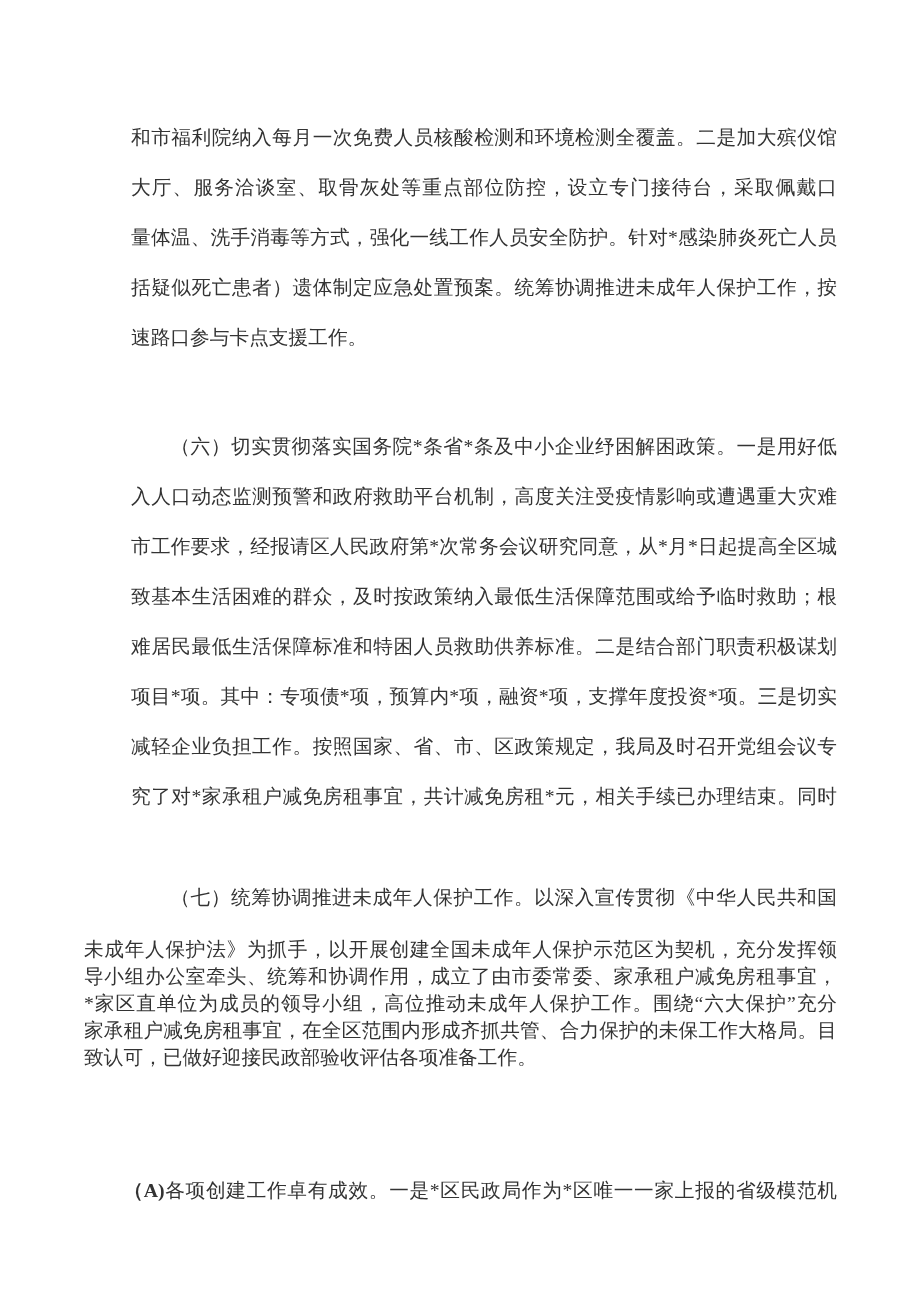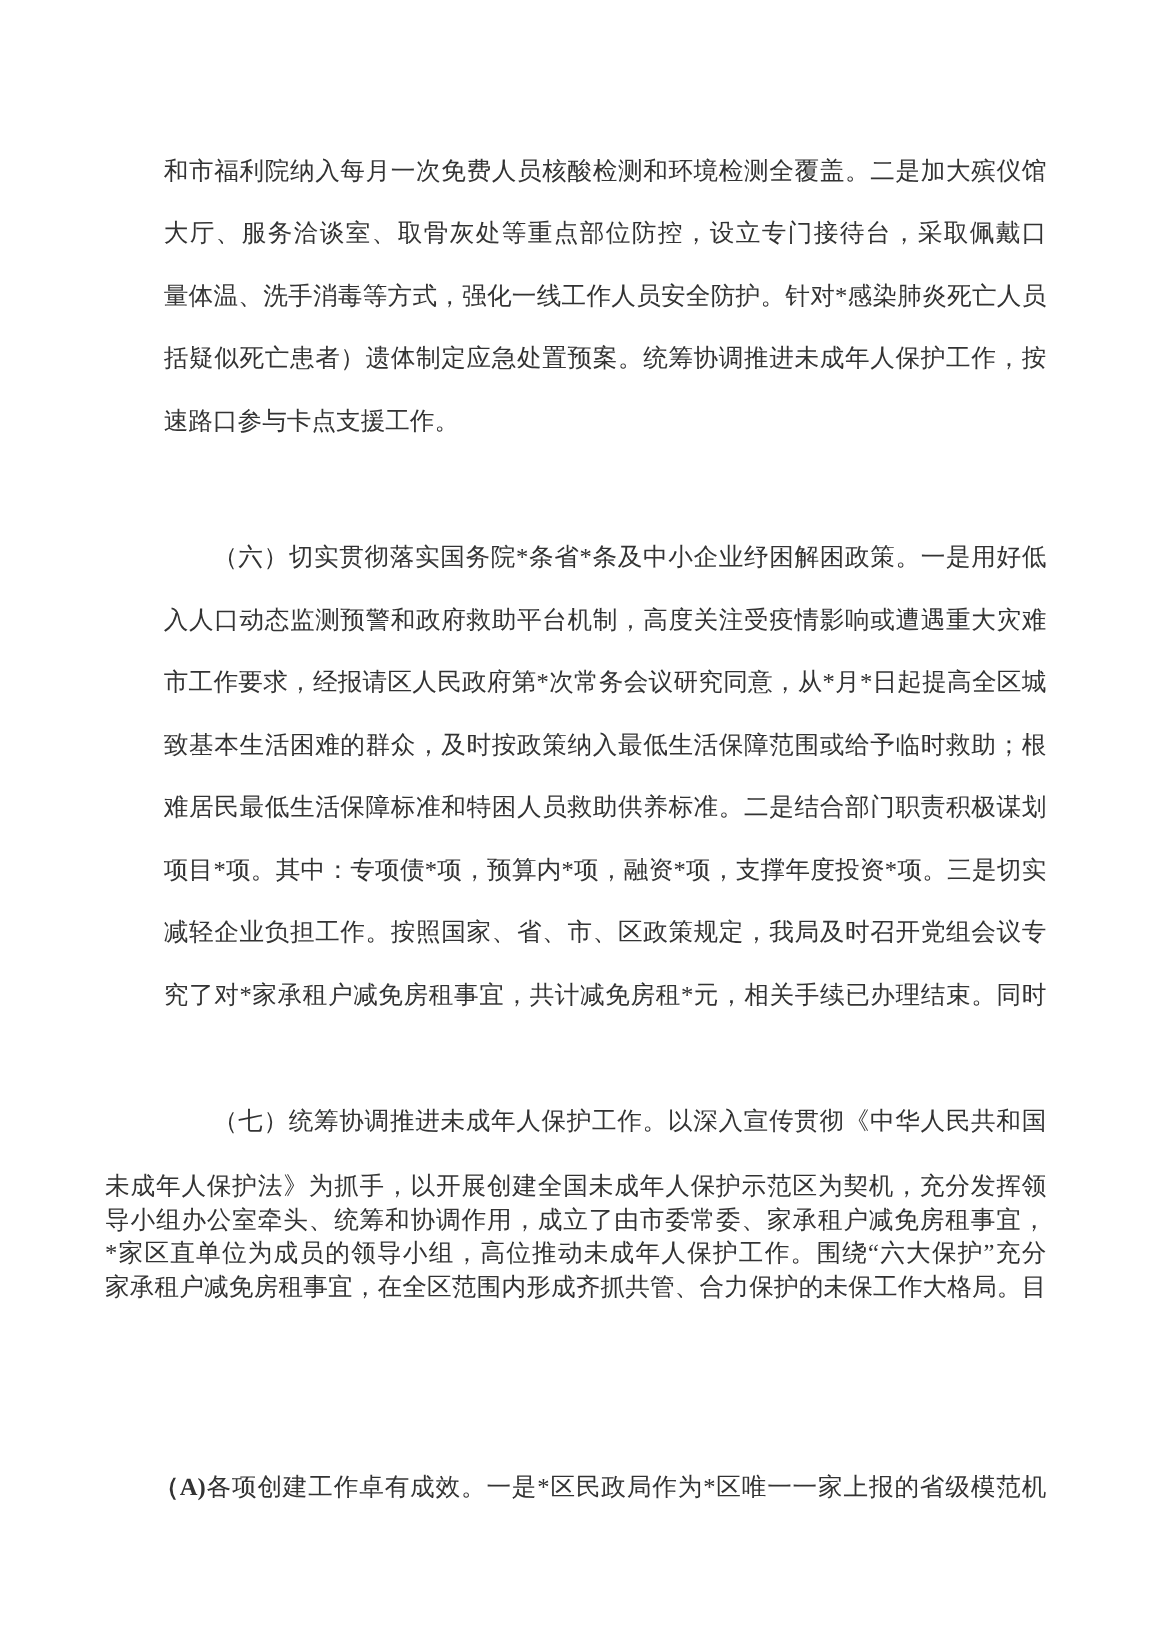--- a/index.html
+++ b/index.html
@@ -67,20 +67,21 @@
 
   <div class="block wide" id="b3h">
     <div class="line indent">（七）统筹协调推进未成年人保护工作。以深入宣传贯彻《中华人民共和国</div>
   </div>
 
   <div class="block tight" id="b3t">
     <div class="line">未成年人保护法》为抓手，以开展创建全国未成年人保护示范区为契机，充分发挥领</div>
     <div class="line">导小组办公室牵头、统筹和协调作用，成立了由市委常委、家承租户减免房租事宜，</div>
     <div class="line">*家区直单位为成员的领导小组，高位推动未成年人保护工作。围绕“六大保护”充分</div>
     <div class="line">家承租户减免房租事宜，在全区范围内形成齐抓共管、合力保护的未保工作大格局。目</div>
+    <div class="line end">致认可，已做好迎接民政部验收评估各项准备工作。</div>
   </div>
 
   <div class="block tight" id="b4">
     <div class="line indent">
       <span class="lead">（A)</span><span>各项创建工作卓有成效。一是*区民政局作为*区唯一一家上报的省级模范机</span>
     </div>
   </div>
 
 </div>
 

